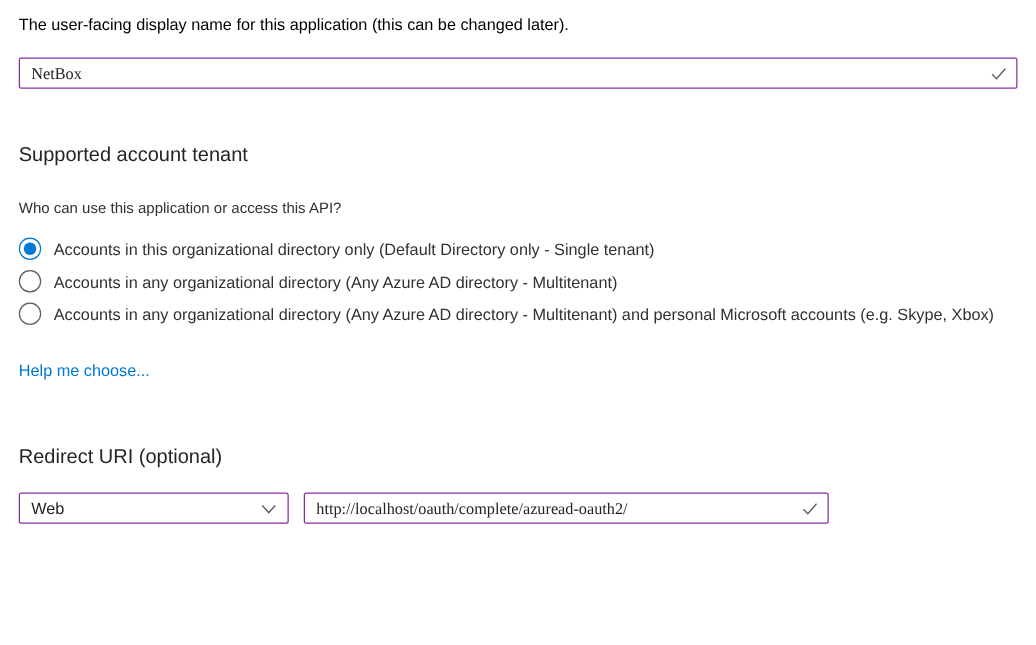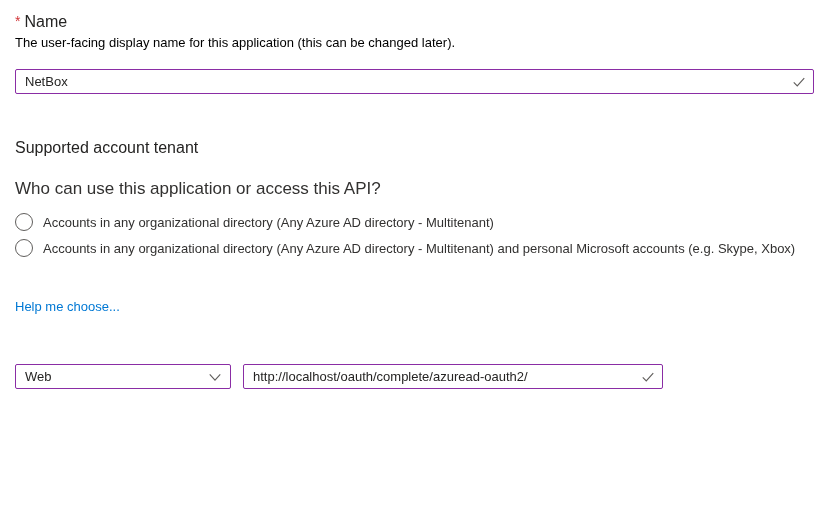--- a/index.html
+++ b/index.html
@@ -32,39 +32,39 @@
   }
 
   
   .field-wrap { position: relative; }
   .text-field {
     width: 100%;
     height: 25px;
     border: 1px solid #8a2da5;
     border-radius: 2px;
     background: #fff;
-    font-family: Liberation Sans, sans-serif;
+    font-family: Liberation Serif, serif;
     font-size: 13px;
     color: #252423;
     padding: 0 30px 0 9px;
     outline: none;
   }
   .field-icon {
     position: absolute;
     right: 8px;
     top: 50%;
     transform: translateY(-50%);
     width: 14px; height: 14px;
     pointer-events: none;
   }
 
   .name-input-wrap { margin-top: 17px; width: 799px; }
 
   .section-2 { margin-top: 43px; }
-  .question { font-size: 17px; line-height: 18px; margin-top: 21px; }
+  .question { font-size: 12px; line-height: 18px; margin-top: 21px; }
 
   .radio-group { margin-top: 11px; }
   .radio-row {
     display: flex;
     align-items: center;
     height: 26px;
     cursor: pointer;
   }
   .radio-circle {
     width: 18px; height: 18px;
@@ -85,21 +85,21 @@
   .radio-row.selected .radio-dot { background: #0078d4; }
   .radio-label {
     font-size: 13px;
     margin-left: 10px;
     color: #323130;
     white-space: nowrap;
   }
 
   .help-link {
     display: inline-block;
-    margin-top: 38px;
+    margin-top: 25px;
     font-size: 13px;
     color: #0078d4;
     text-decoration: none;
     cursor: pointer;
     text-align: right;
   }
 
   .section-3 { margin-top: 49px; }
 
   .uri-row {
@@ -121,54 +121,58 @@
     padding: 0 30px 0 9px;
     cursor: pointer;
   }
   .uri-input-wrap { margin-left: 12px; width: 420px; }
 </style>
 </head>
 <body>
 
 <div class="page">
 
-  <div class="section-heading">
-    <span class="required-marker">*</span><span>Name</span>
-  </div>
   <div class="desc">The user-facing display name for this application (this can be changed later).</div>
   <div class="field-wrap name-input-wrap">
     <input class="text-field" type="text" value="NetBox" style="">
     <svg class="field-icon" viewBox="0 0 16 16">
       <polyline points="2,8.5 6,12.5 14,3.5" fill="none" stroke="#605e5c" stroke-width="1.3"></polyline>
     </svg>
   </div>
 
   <div class="section-2">
     <div class="section-heading">Supported account tenant</div>
     <div class="question">Who can use this application or access this API?</div>
 
     <div class="radio-group">
+      <div class="radio-row selected">
+        <span class="radio-circle">
+            <span class="radio-dot"></span>
+          </span>
+        <span class="radio-label">Accounts in this organizational directory only (Default Directory only - Single tenant)</span>
+      </div>
       <div class="radio-row">
         <span class="radio-circle">
             <span class="radio-dot"></span>
           </span>
         <span class="radio-label">Accounts in any organizational directory (Any Azure AD directory - Multitenant)</span>
       </div>
       <div class="radio-row">
         <span class="radio-circle">
             <span class="radio-dot"></span>
           </span>
         <span class="radio-label">Accounts in any organizational directory (Any Azure AD directory - Multitenant) and personal Microsoft accounts (e.g. Skype, Xbox)</span>
       </div>
     </div>
 
     <a class="help-link">Help me choose...</a>
   </div>
 
   <div class="section-3">
+    <div class="section-heading">Redirect URI (optional)</div>
 
     <div class="uri-row">
       <div class="select-field">
         <span>Web</span>
         <svg class="field-icon" viewBox="0 0 16 16">
           <polyline points="2,5 8,11.5 14,5" fill="none" stroke="#605e5c" stroke-width="1.3"></polyline>
         </svg>
       </div>
       <div class="field-wrap uri-input-wrap">
         <input class="text-field" type="text" value="http://localhost/oauth/complete/azuread-oauth2/" style="">

